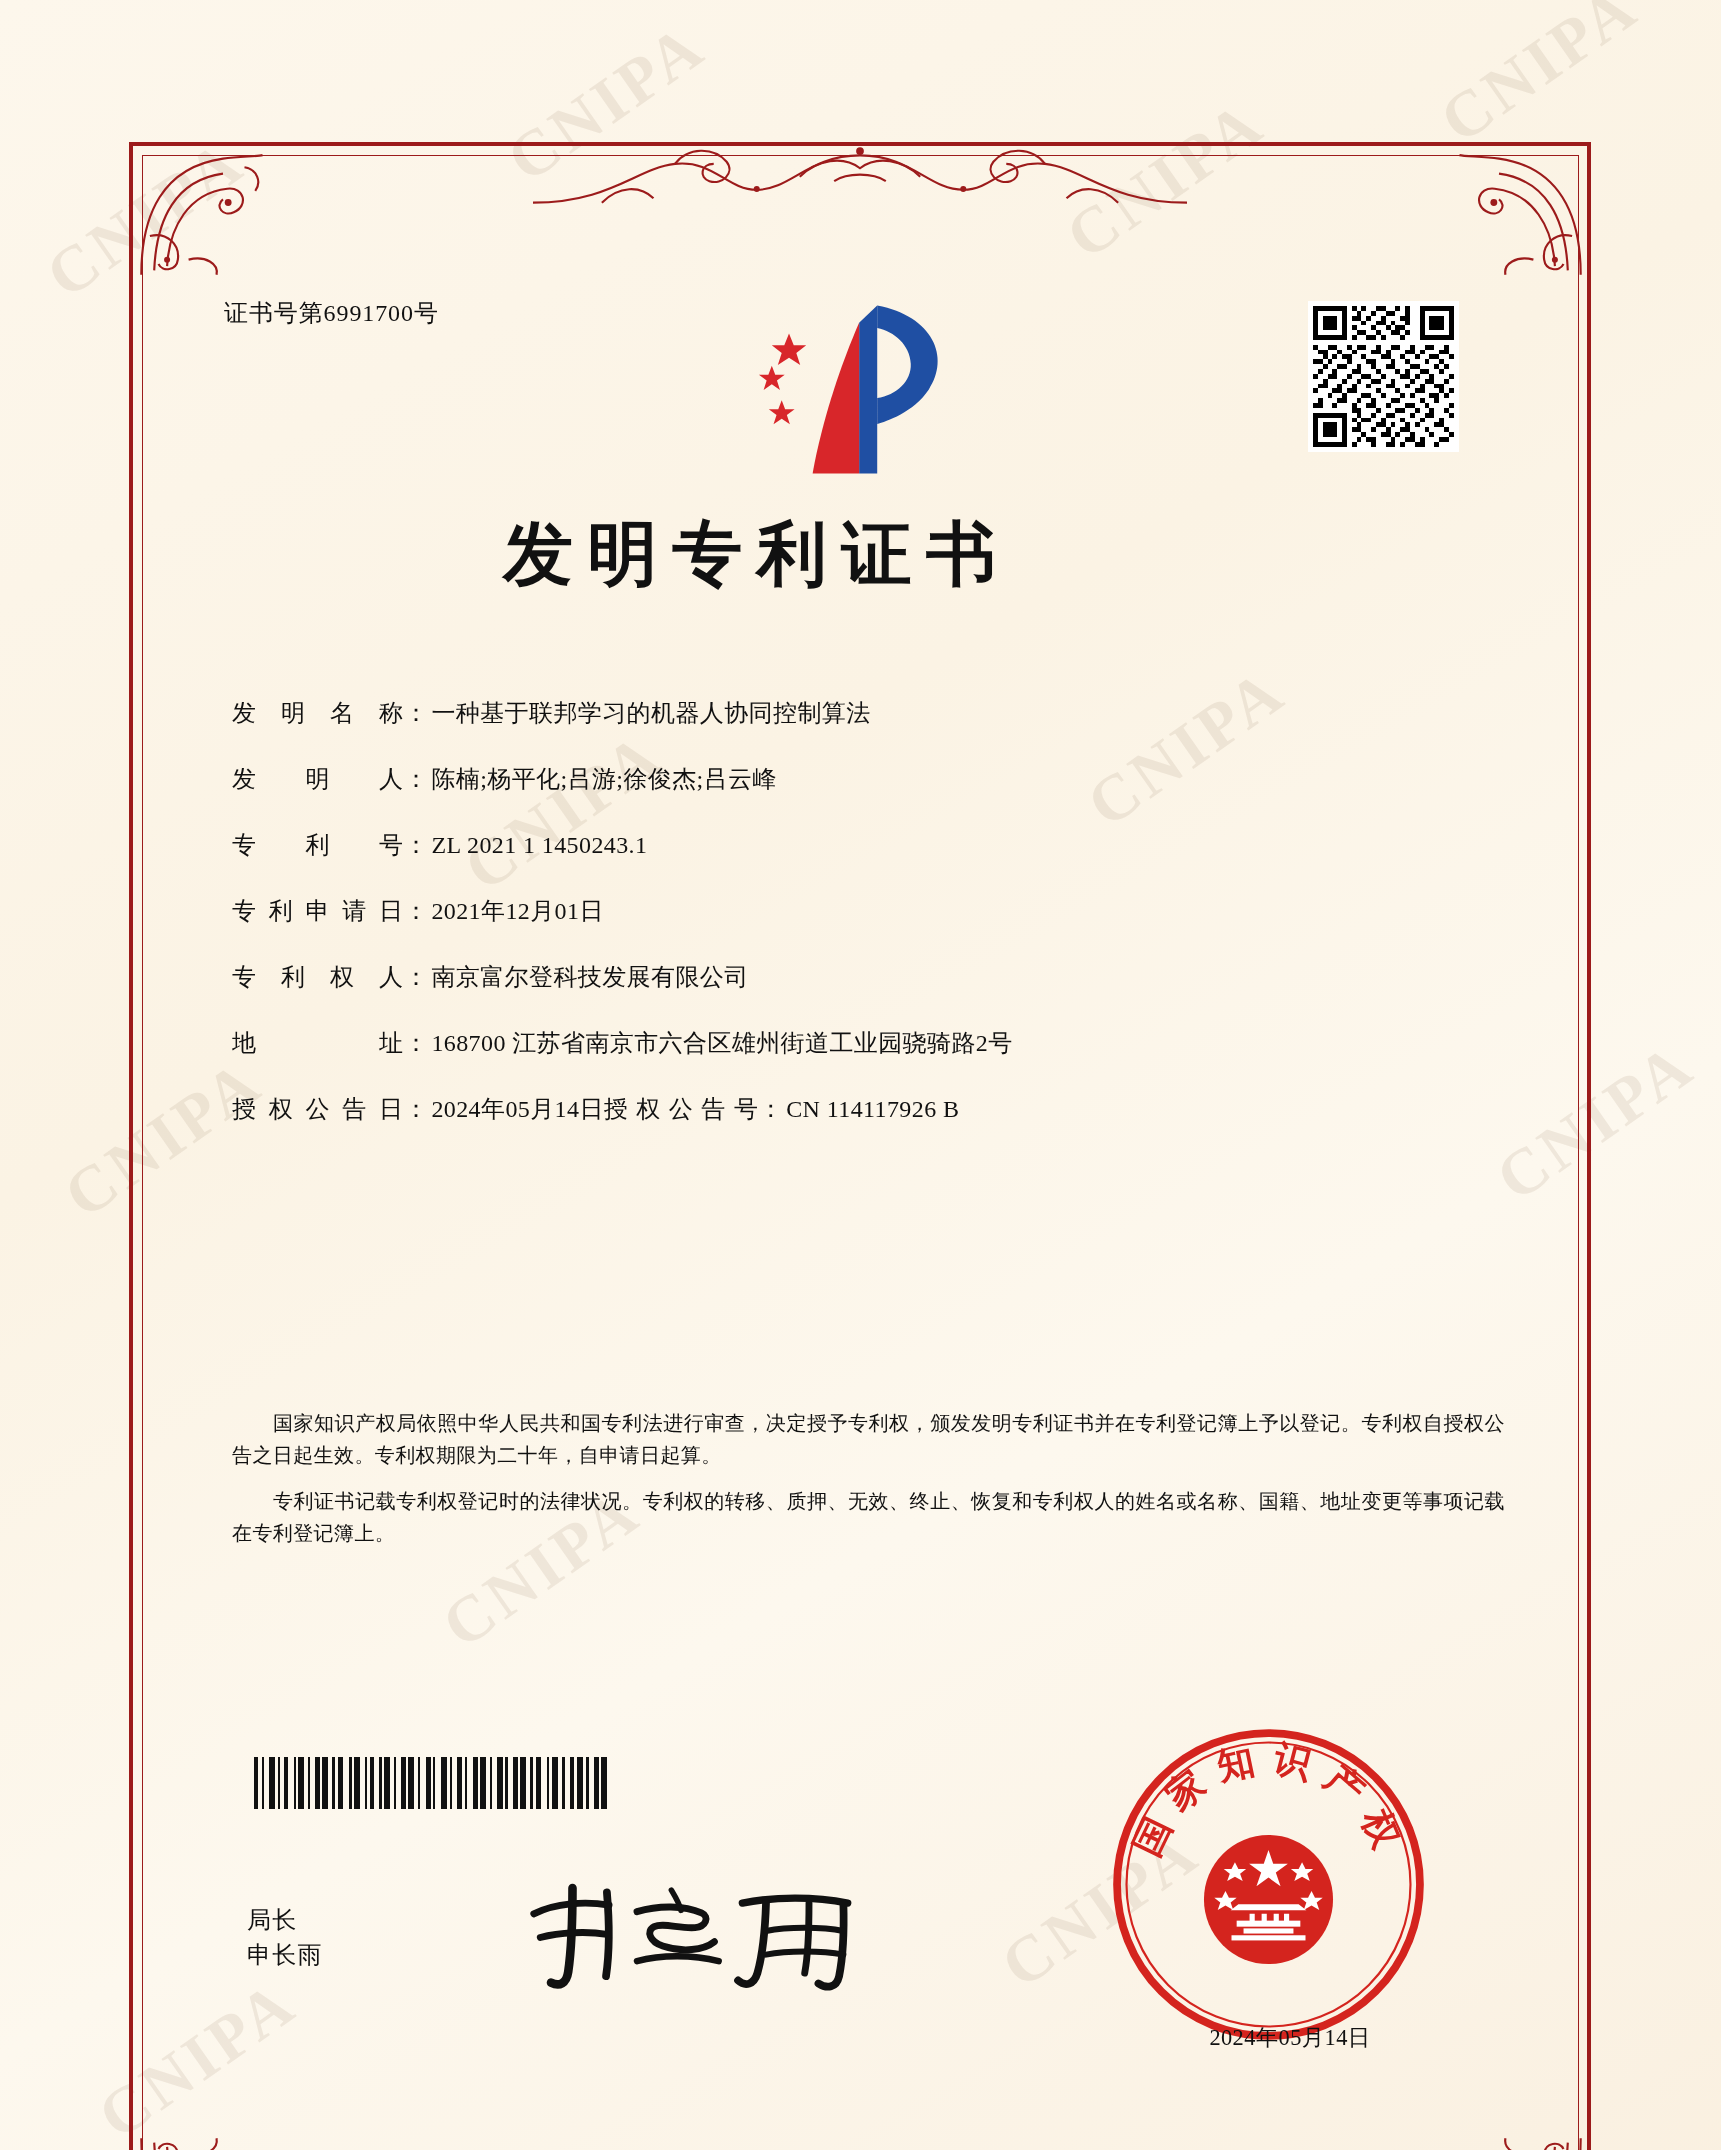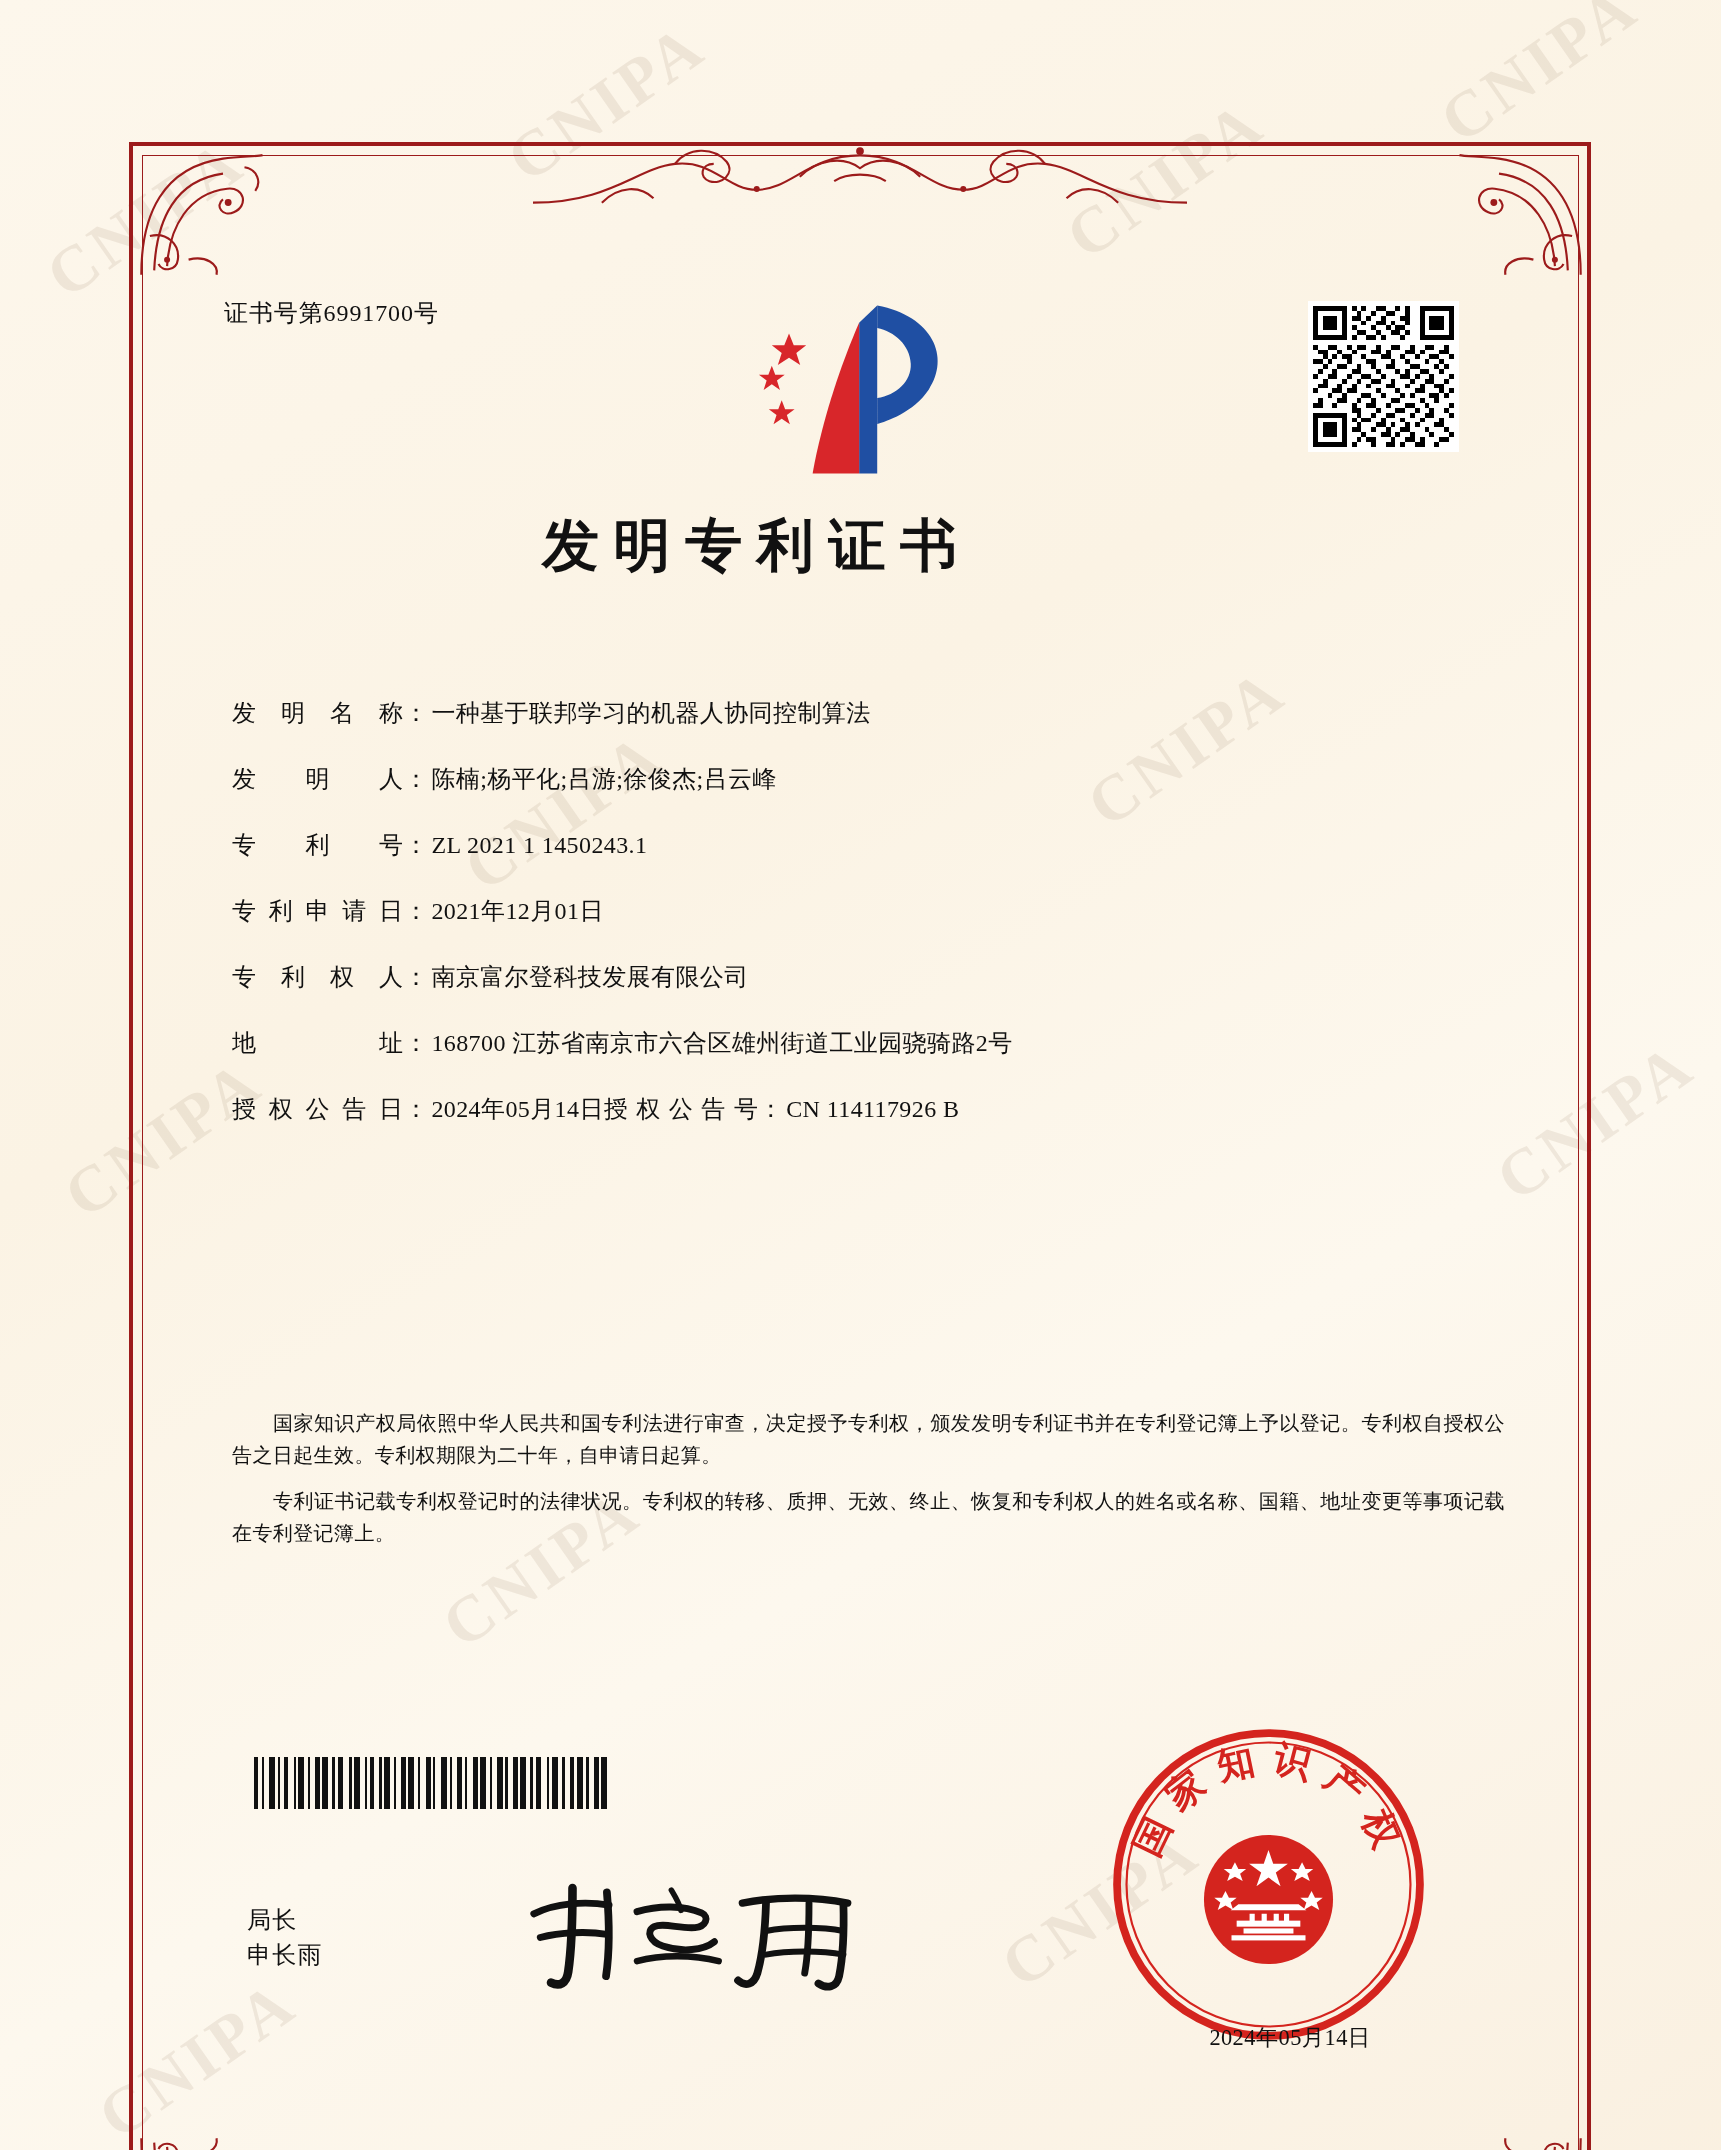--- a/index.html
+++ b/index.html
@@ -112,21 +112,21 @@
     box-sizing: border-box;
   }
   .qr svg { width:100%; height:100%; display:block; }
 
   .main-title {
     position: absolute;
     left: 0;
     top: 508px;
     width: 1499px;
     text-align: center;
-    font-size: 57px;
+    font-size: 70px;
     letter-spacing: 14.6px;
     font-weight: bold;
     color: #111;
     font-family: "DejaVu Serif", "Liberation Serif", serif;
     text-indent: 14.6px;
   }
 
   
   .fields {
     position: absolute;

